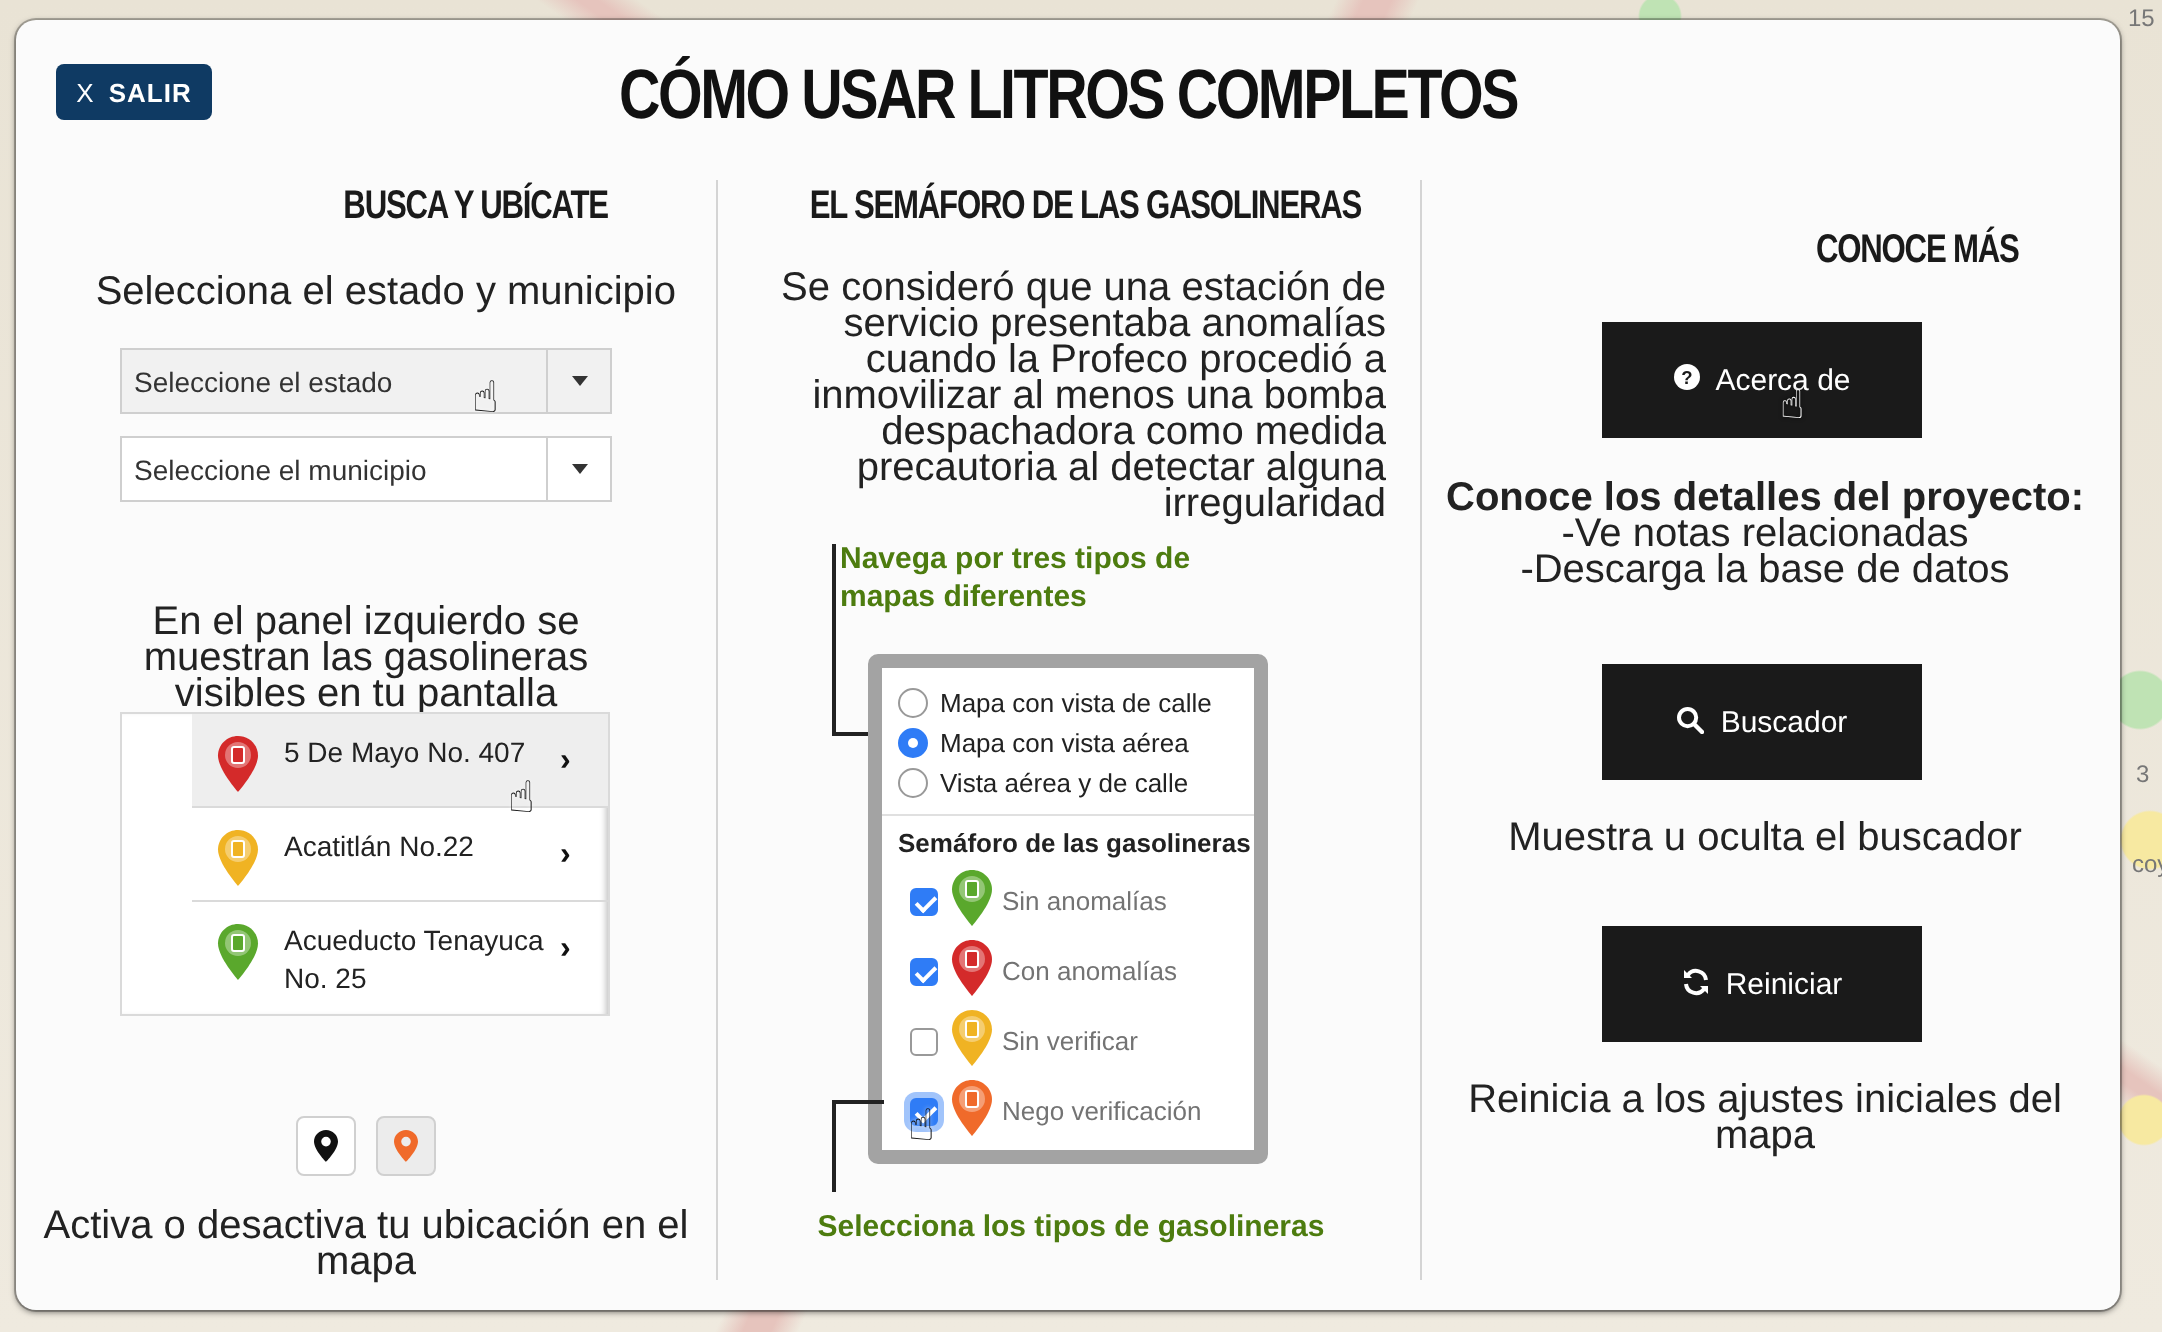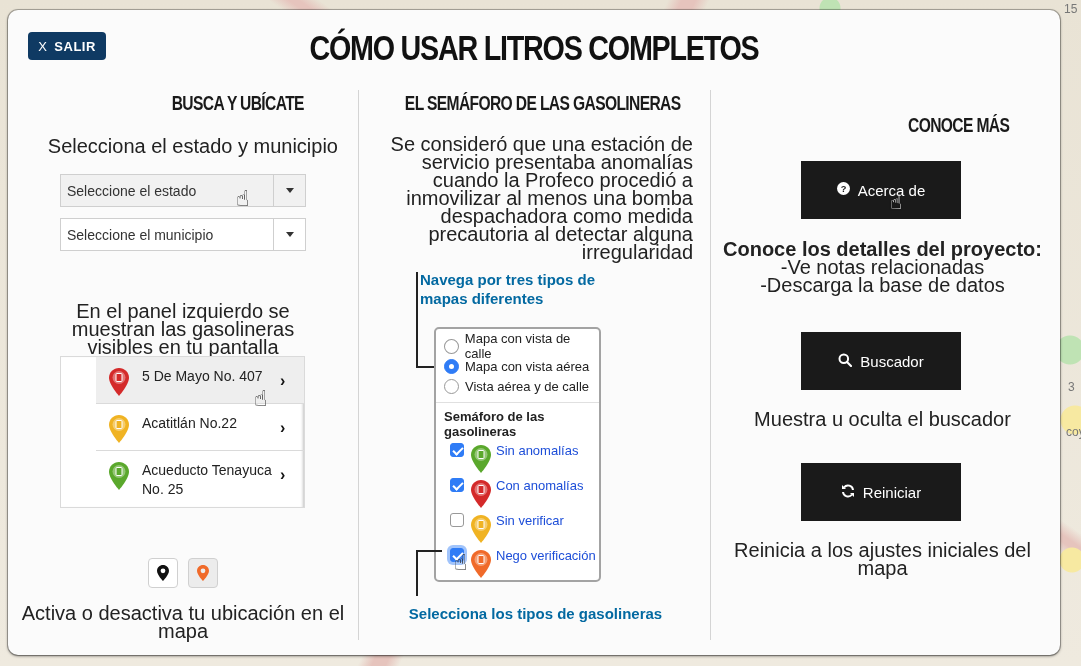--- a/index.html
+++ b/index.html
@@ -74,36 +74,36 @@
   .station .pin { width: 46px; display: flex; justify-content: center; }
   .station .name { flex: 1; text-align: left; font-size: 14px; line-height: 19px; color: #222; padding-right: 6px; }
   .station .chev { width: 24px; font-size: 16px; font-weight: bold; padding-top: 5px; color: #111; }
   .loc-btn {
     position: absolute; width: 30px; height: 30px; border: 1px solid #d0d0d0; border-radius: 4px;
     background: #fff; display: flex; align-items: center; justify-content: center; cursor: pointer;
   }
   .loc-btn.on { background: #ececec; }
   
   .legend-box {
-    position: absolute; left: 426px; top: 317px; width: 167px; height: 255px;
-    border: 2px solid #a3a3a3; border-radius: 5px; background: #fff;
+    position: absolute; left: 426px; top: 317px; width: 200px; height: 255px;
+    border: 7px solid #a3a3a3; border-radius: 5px; background: #fff;
   }
   .radio-row { display: flex; align-items: center; height: 20px; font-size: 13px; color: #222; padding-left: 8px; cursor: pointer; }
   .radio { width: 15px; height: 15px; border-radius: 50%; border: 1px solid #999; margin-right: 6px; background: #fff; }
   .radio.checked { background: #2f7cf6; border-color: #2f7cf6; box-shadow: inset 0 0 0 4px #2f7cf6; position: relative; }
   .radio.checked:after { content: ""; position: absolute; left: 4px; top: 4px; width: 5px; height: 5px; border-radius: 50%; background: #fff; }
   .legend-sep { border-top: 1px solid #e0e0e0; margin: 6px 0 0 0; }
   .legend-title { font-weight: bold; font-size: 13px; text-align: left; padding: 6px 0 0 8px; color: #222; }
-  .check-row { display: flex; height: 35px; padding-left: 14px; font-size: 13px; color: #1d4ed8; cursor: pointer; }
+  .check-row { display: flex; align-items: center; height: 35px; padding-left: 14px; font-size: 13px; color: #737373; cursor: pointer; }
   .check { width: 14px; height: 14px; border-radius: 3px; border: 1px solid #999; margin-right: 6px; background: #fff; position: relative; }
   .check.checked { background: #2f7cf6; border-color: #2f7cf6; }
   .check.checked:after { content: ""; position: absolute; left: 4px; top: 1px; width: 4px; height: 8px; border: solid #fff; border-width: 0 2px 2px 0; transform: rotate(45deg); }
   .check.focus { box-shadow: 0 0 0 3px rgba(47,124,246,0.45); }
   .check-row .pin { margin-right: 4px; }
-  .callout-label { position: absolute; font-weight: bold; font-size: 15px; color: #0369a1; line-height: 19px; text-align: left; }
+  .callout-label { position: absolute; font-weight: bold; font-size: 15px; color: #4d7c0f; line-height: 19px; text-align: left; }
   .line { position: absolute; background: #222; }
   
   .dark-btn {
     position: absolute; left: 793px; width: 160px; height: 58px; background: #1a1a1a; color: #fff;
     display: flex; align-items: center; justify-content: center; gap: 8px; font-size: 15px; cursor: pointer;
   }
   .dark-btn .ico { font-size: 13px; }
   .cursor { position: absolute; font-size: 22px; color: #111; text-shadow: 0 0 2px #fff; pointer-events: none; }
 </style>
 </head>

